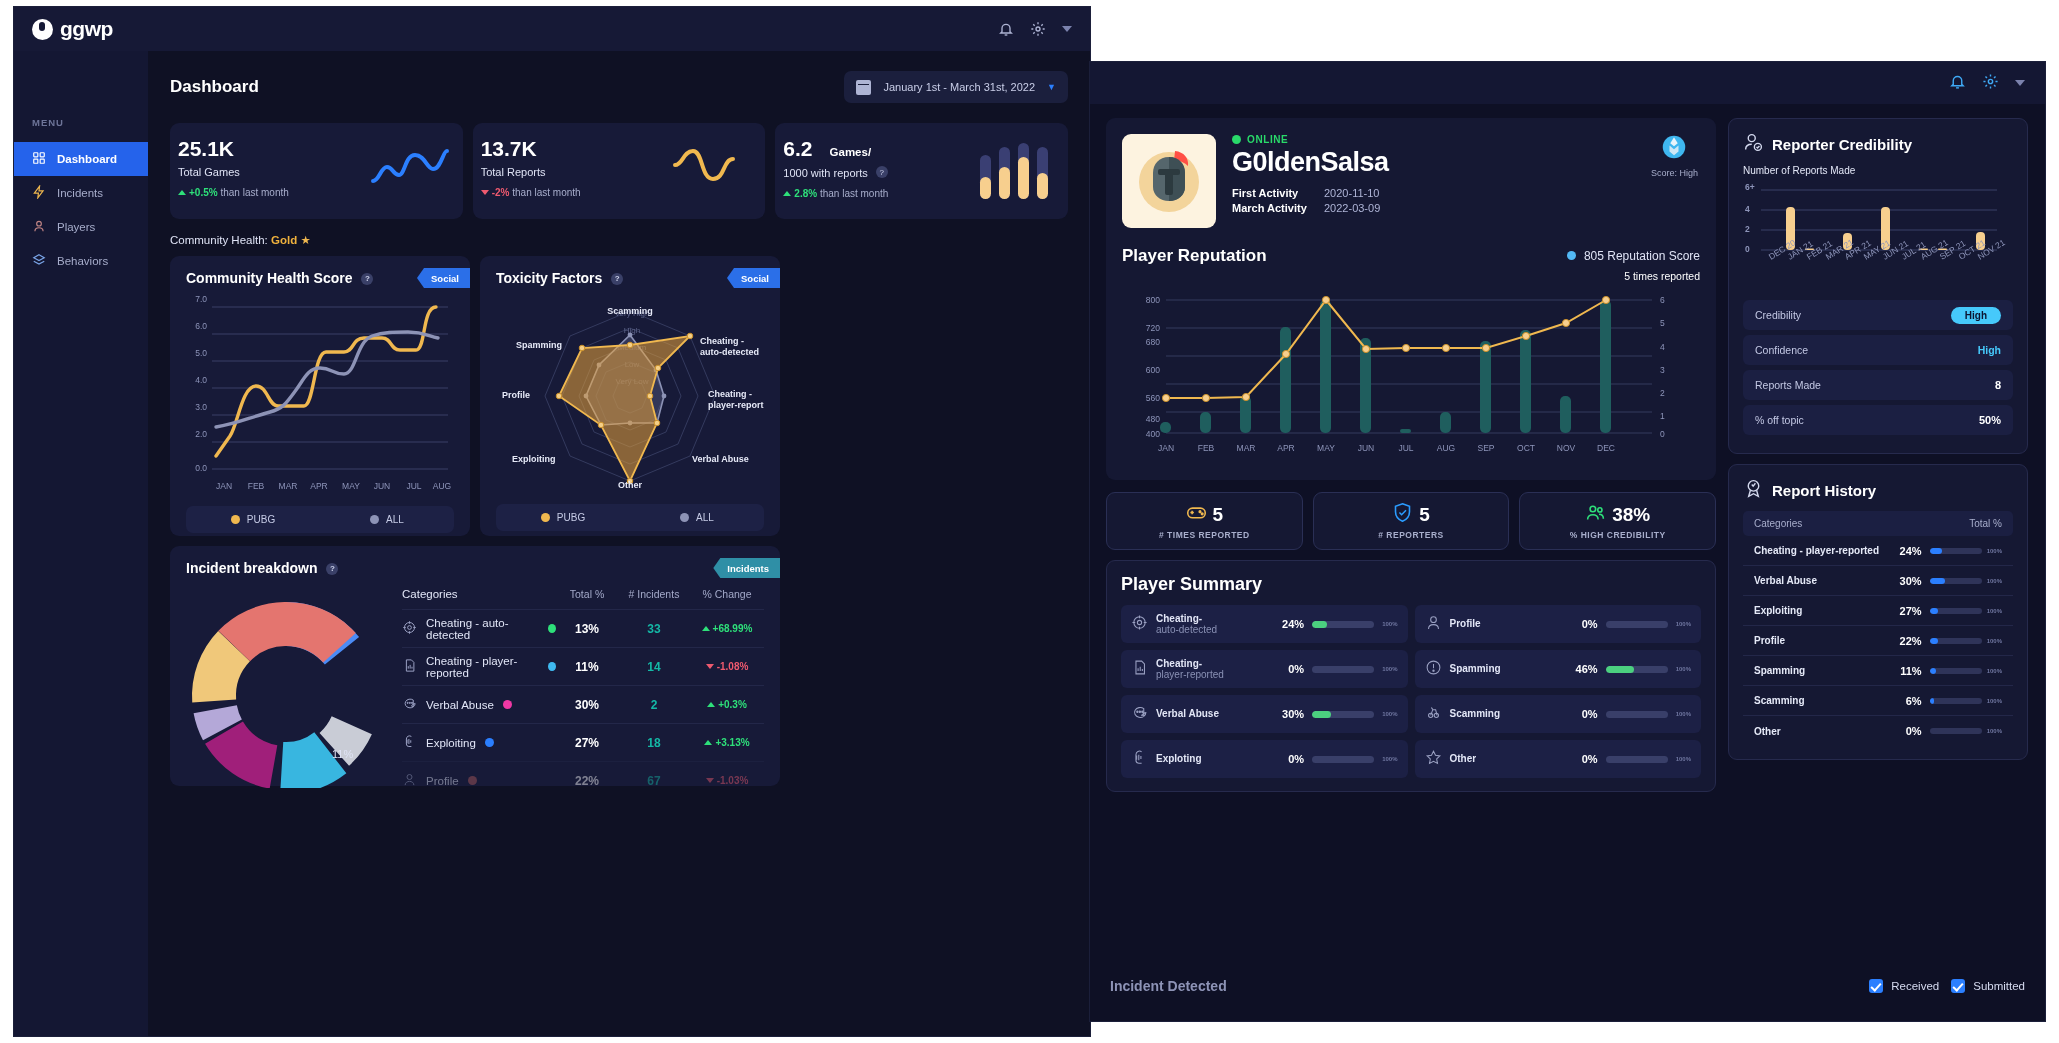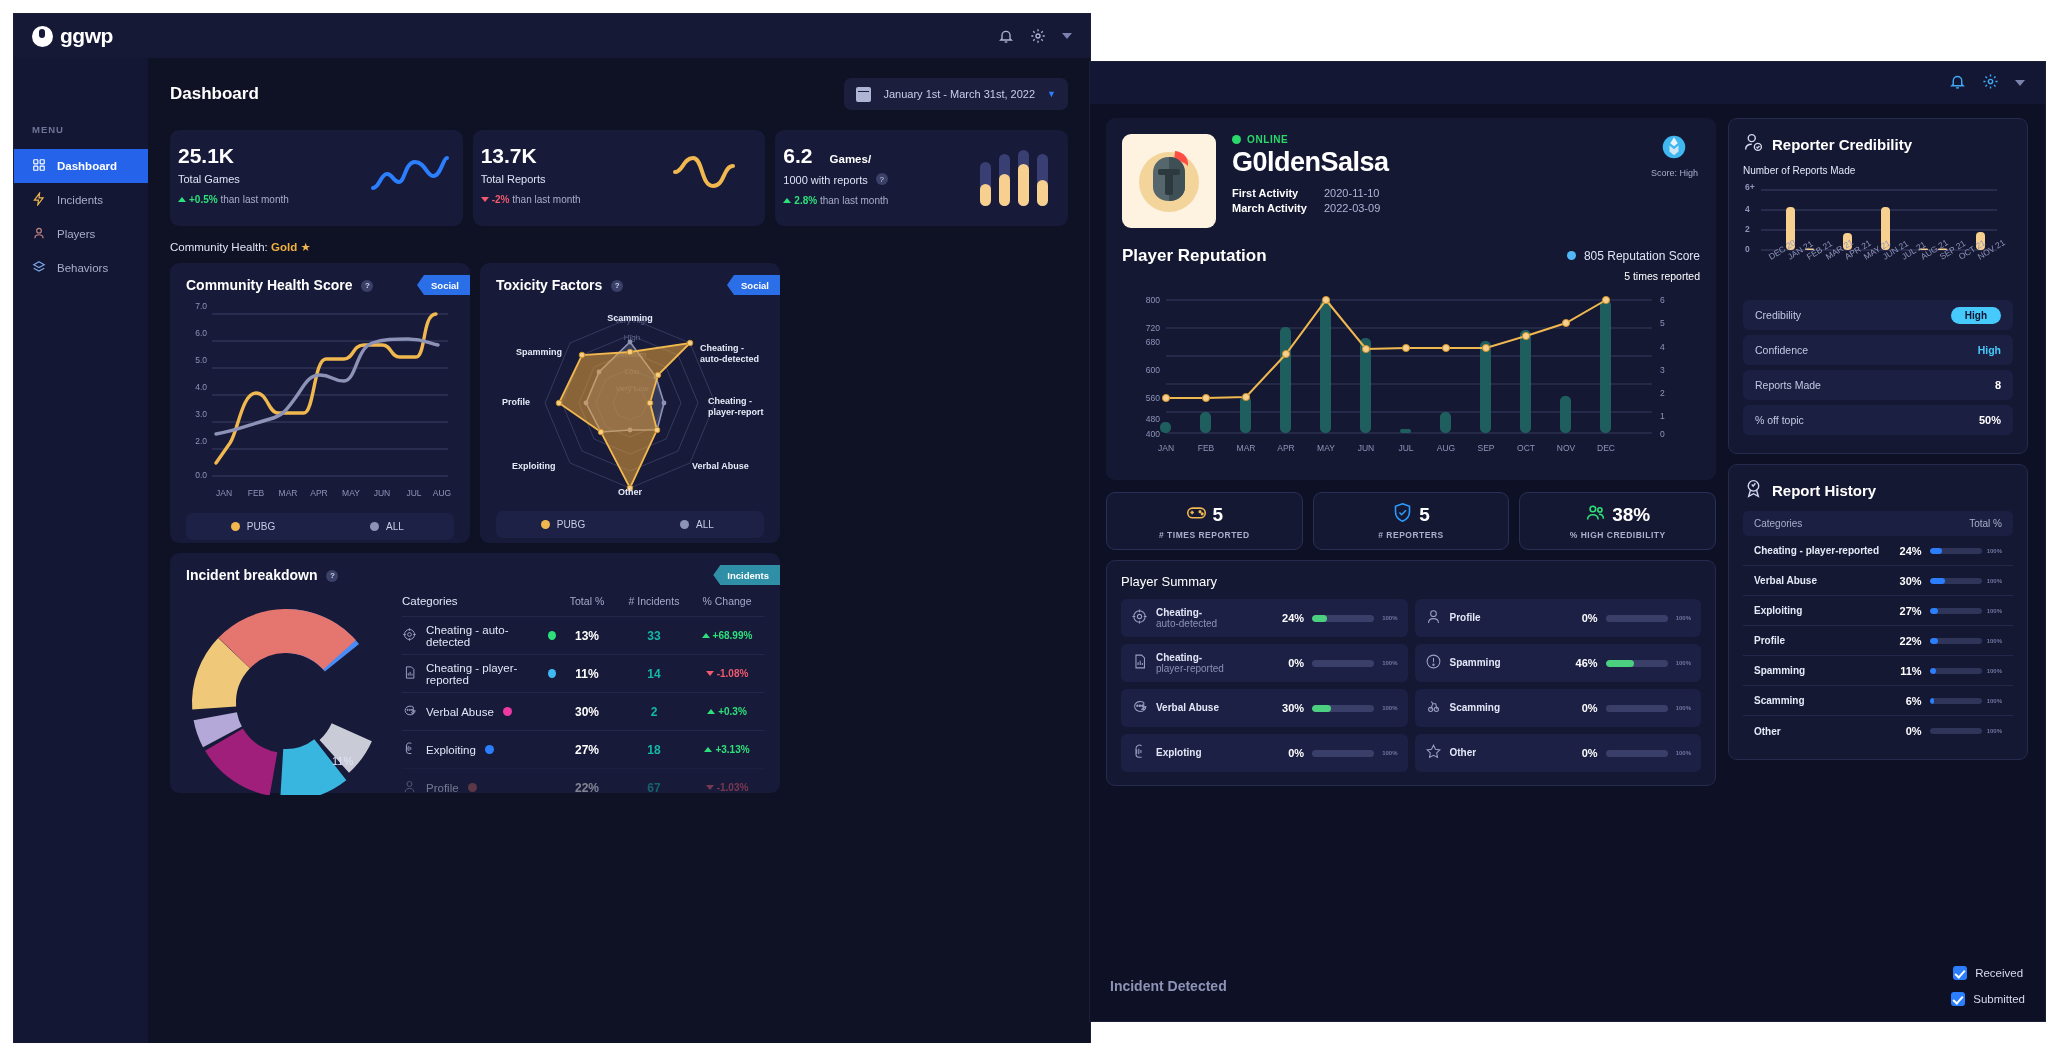--- a/index.html
+++ b/index.html
@@ -4,21 +4,21 @@
 <style>
   * { box-sizing: border-box; margin:0; padding:0; }
   html,body{ background:#ffffff; }
   body{
     width:2059px; height:1043px; position:relative; overflow:hidden;
     font-family:"Liberation Sans", sans-serif;
     -webkit-font-smoothing:antialiased;
   }
   
   #win-dash{
-    position:absolute; left:14px; top:14px; width:1076px; height:1029px;
+    position:absolute; left:14px; top:7px; width:1076px; height:1029px;
     background:#0f1124; overflow:hidden;
     box-shadow:0 0 0 1px #1b1f3a;
   }
   #win-dash .topbar{
     height:44px; background:#161936; display:flex; align-items:center;
     padding:0 18px; position:relative;
   }
   .logo{ display:flex; align-items:center; gap:7px; }
   .logo .mark{
     width:21px;height:21px;border-radius:50%;background:#fff;position:relative;
@@ -129,21 +129,21 @@
   .rep-score{color:#52b8f5;font-size:12px;font-weight:700;}
   .rep-score span{color:#dfe3f5;font-weight:400;}
   .times-rep{text-align:right;color:#fff;font-size:10.5px;font-weight:400;margin:4px 0 0 0;}
 
   .kpi-row{display:flex;gap:10px;margin-top:12px;}
   .kpi{flex:1;background:#151833;border:1px solid #2a2f55;border-radius:9px;height:58px;display:flex;flex-direction:column;align-items:center;justify-content:center;gap:2px;}
   .kpi .top{display:flex;align-items:center;gap:6px;color:#fff;font-size:19px;font-weight:700;}
   .kpi .sub{color:#a8aecc;font-size:8.5px;font-weight:700;letter-spacing:.5px;}
 
   .summary{background:#151833;border:1px solid #262a4d;border-radius:9px;margin-top:10px;padding:13px 14px;}
-  .summary h4{color:#fff;font-size:13px;font-weight:400;margin-bottom:10px;}
+  .summary h4{color:#fff;font-size:18px;font-weight:700;margin-bottom:10px;}
   .sum-grid{display:grid;grid-template-columns:1fr 1fr;gap:7px;}
   .sum-item{background:#1c2045;border-radius:6px;height:38px;display:flex;align-items:center;gap:8px;padding:0 10px;}
   .sum-name{color:#e3e7f7;font-size:10px;font-weight:700;flex:1;line-height:1.15;}
   .sum-name .s2{display:block;color:#8a91b5;font-weight:400;}
   .sum-pct{color:#fff;font-size:11px;font-weight:700;width:34px;text-align:right;}
   .bar{height:7px;border-radius:4px;background:#393f69;width:62px;position:relative;overflow:hidden;}
   .bar i{position:absolute;left:0;top:0;bottom:0;background:#4bd07f;border-radius:4px;}
   .bar100{color:#6f76a0;font-size:6px;font-weight:700;}
 
   .rc-card,.rh-card{background:#151833;border:1px solid #262a4d;border-radius:9px;padding:13px 14px;}
@@ -160,21 +160,21 @@
   .rh-hd{display:flex;background:#1b1f42;border-radius:5px;padding:7px 11px;color:#a8aecc;font-size:10px;margin-top:9px;}
   .rh-hd .a{flex:1;} .rh-hd .b{}
   .rh-row{display:flex;align-items:center;height:30px;border-bottom:1px solid #232749;padding:0 11px;}
   .rh-cat{flex:1;color:#e6eaf8;font-size:10px;font-weight:700;}
   .rh-pct{color:#fff;font-size:11px;font-weight:700;width:34px;text-align:right;margin-right:8px;}
   .bar-b{height:6px;border-radius:3px;background:#2f3459;width:52px;position:relative;overflow:hidden;}
   .bar-b i{position:absolute;left:0;top:0;bottom:0;background:#2b7fff;border-radius:3px;}
 
   .footer-bar{position:absolute;left:0;right:0;bottom:0;height:70px;background:#0e1025;display:flex;align-items:center;padding:0 20px;}
   .inc-det{color:#8d93b6;font-size:14px;font-weight:700;}
-  .chk-group{margin-left:auto;display:flex;gap:12px;align-items:center;flex-direction:column;}
+  .chk-group{margin-left:auto;display:flex;gap:12px;align-items:center;}
   .chk{display:flex;align-items:center;gap:8px;color:#d6dbf0;font-size:11.5px;}
   .box{width:14px;height:14px;border-radius:3px;background:#2b7fff;position:relative;}
   .box:after{content:"";position:absolute;left:4px;top:1.5px;width:4px;height:8px;border:solid #fff;border-width:0 2px 2px 0;transform:rotate(42deg);}
 </style>
 </head>
 <body>
 
 <div id="win-dash">
   <div class="topbar">
     <div class="logo">

